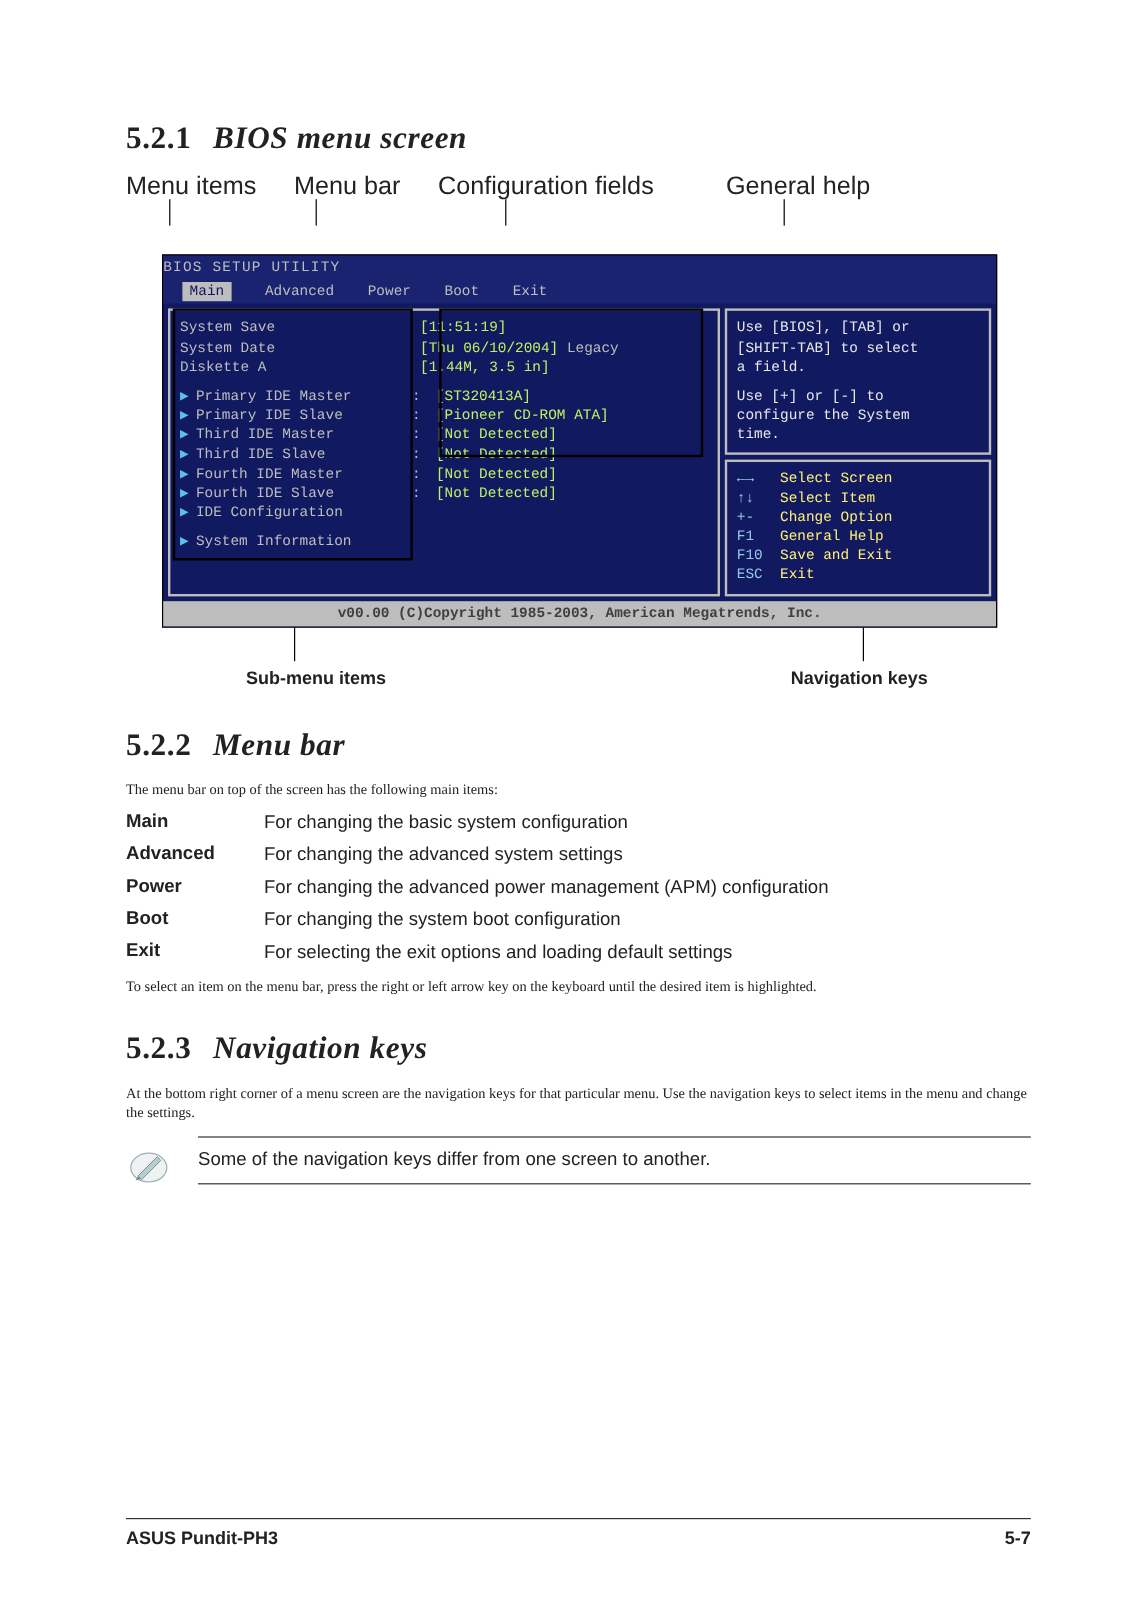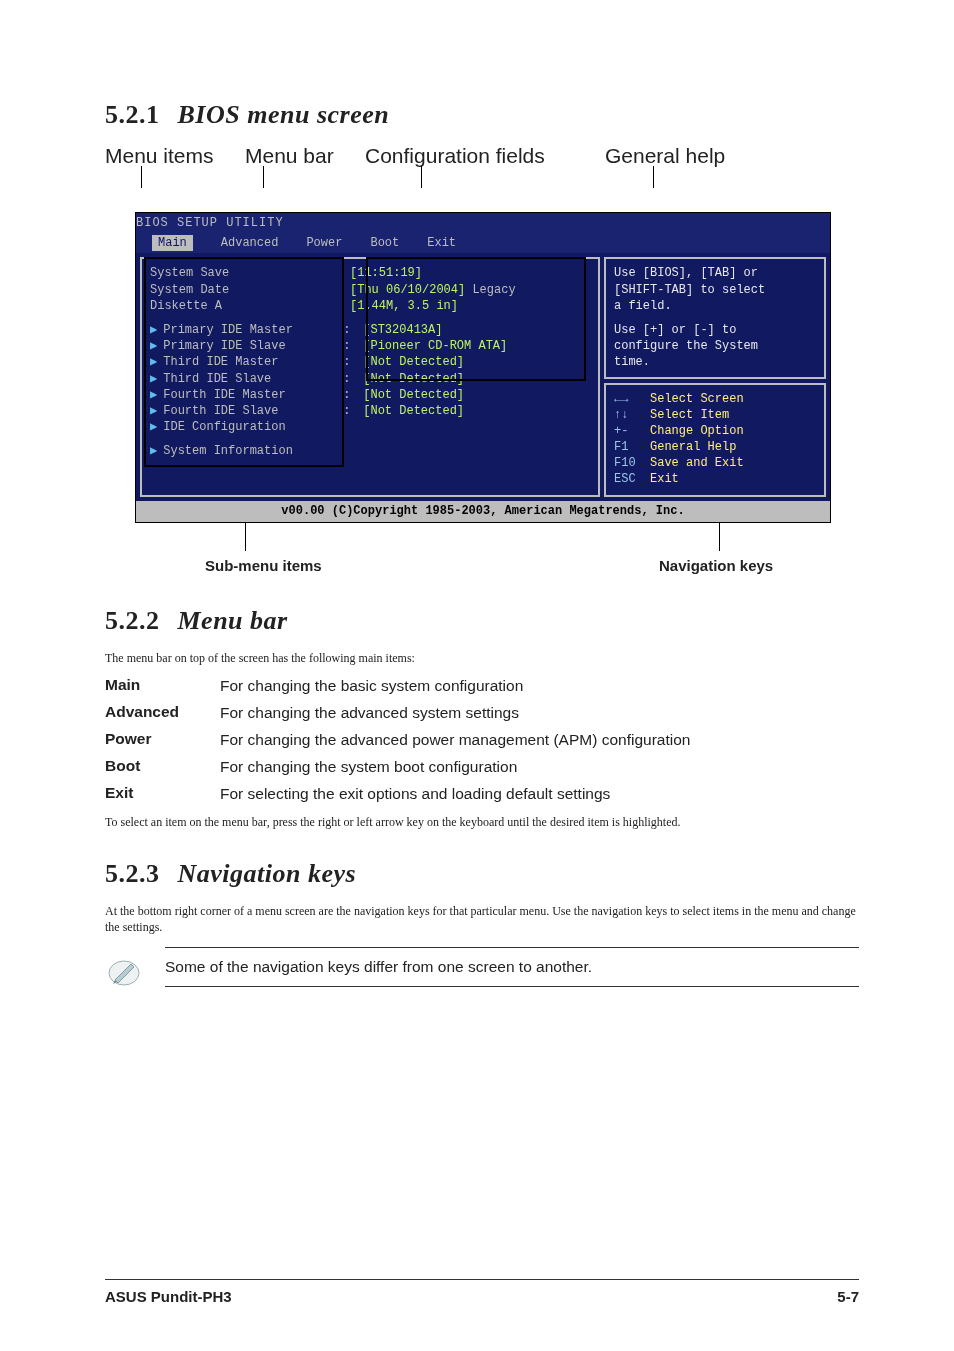--- a/index.html
+++ b/index.html
@@ -103,21 +103,21 @@
   }
   .bios-row { display:flex; }
   .bios-val { color:#bef264; }
   .tri { color:#5fbef0; margin-right:6px; }
   .lbl-col { width: 180px; }
   .col-col { width: 20px; }
   .nav-key { color:#9ac8e8; display:inline-block; width:36px;}
   .nav-key-txt{ color:#fe7; }
   .bios-foot {
     background:#bdbdbd;
-    color:#000000;
+    color:#404040;
     text-align:center;
     font-weight:bold;
     padding:2px 0;
   }
   .callouts-bot {
     display:flex;
     font-size:15px;
     font-weight:bold;
     margin-top: 34px;
     margin-bottom: 32px;
@@ -137,21 +137,21 @@
   }
   .note-icon {
     position:absolute;
     margin-left:-58px;
     margin-top:-2px;
   }
   
   .footer {
     position:absolute;
     left:105px; right:95px;
-    bottom: 46px;
+    bottom: 60px;
     border-top:1px solid #333;
     display:flex;
     justify-content:space-between;
     font-size:15px;
     font-weight:bold;
     padding-top:8px;
   }
 </style>
 </head>
 <body>

